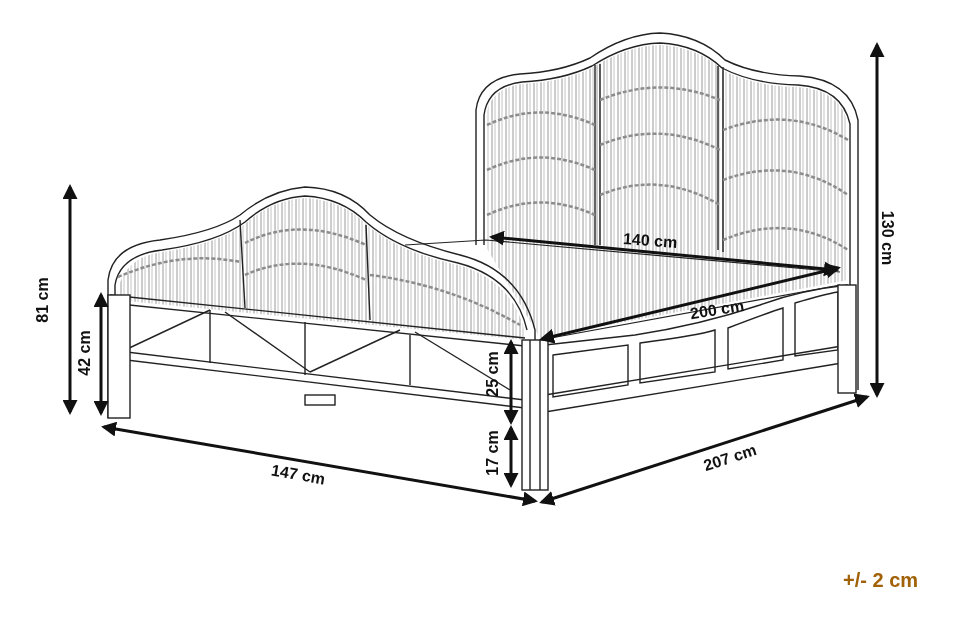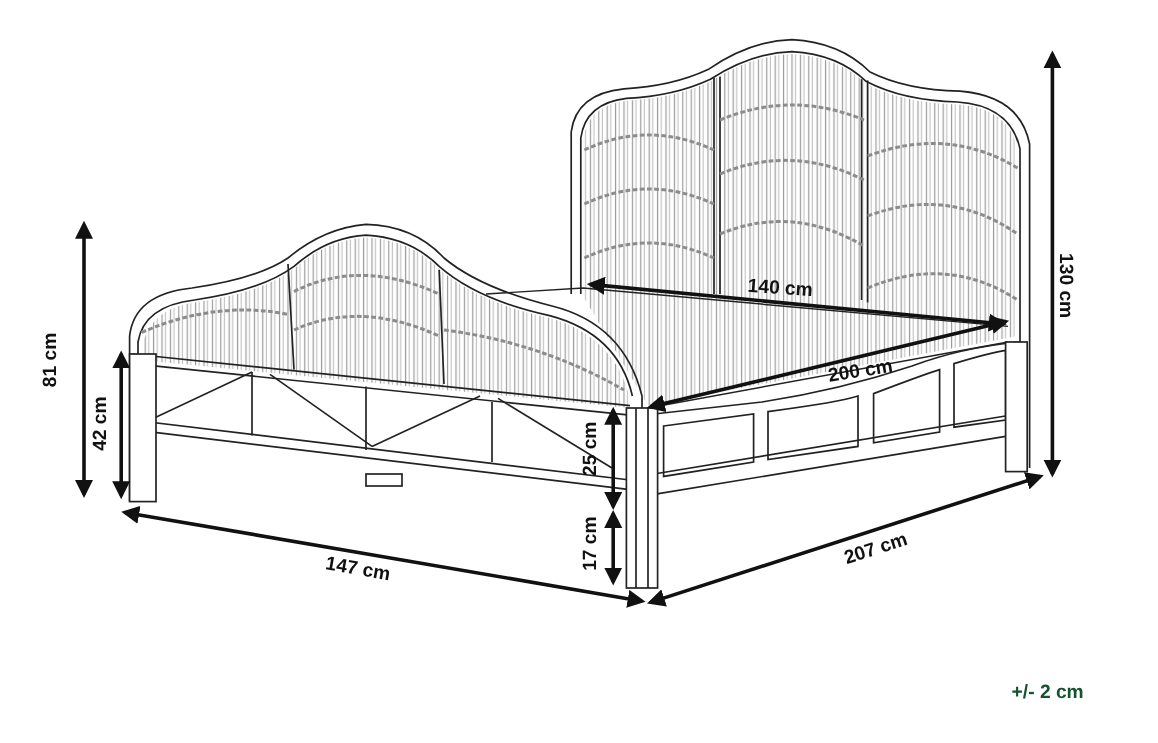--- a/index.html
+++ b/index.html
@@ -2,21 +2,21 @@
 <html><head>
   <meta charset="utf-8">
   <style>
     html, body { margin: 0; padding: 0; background: #ffffff; }
     body { width: 965px; height: 619px; position: relative; overflow: hidden;
            font-family: "Liberation Sans", sans-serif; }
     #stage { position: absolute; left: 0; top: 0; width: 965px; height: 619px; }
     .lbl { position: absolute; font-family: "Liberation Sans", sans-serif; font-weight: 700;
            font-size: 16px; color: #111111; white-space: nowrap; line-height: 1; }
     .vert { transform-origin: center center; }
-    .tol { position: absolute; left: 843px; top: 570px; font-size: 16px; font-weight: 700; color: #14532d; }
+    .tol { position: absolute; left: 843px; top: 570px; font-size: 20px; font-weight: 700; color: #a16207; }
   </style>
 </head>
 <body>
 
 <div id="stage">
   <svg width="965" height="619" viewBox="0 0 965 619" xmlns="http://www.w3.org/2000/svg">
     <defs>
       <marker id="ah" viewBox="0 0 10 10" refX="8" refY="5" markerWidth="5" markerHeight="5" orient="auto-start-reverse">
         <path d="M0,0 L10,5 L0,10 z" fill="#111"></path>
       </marker>

